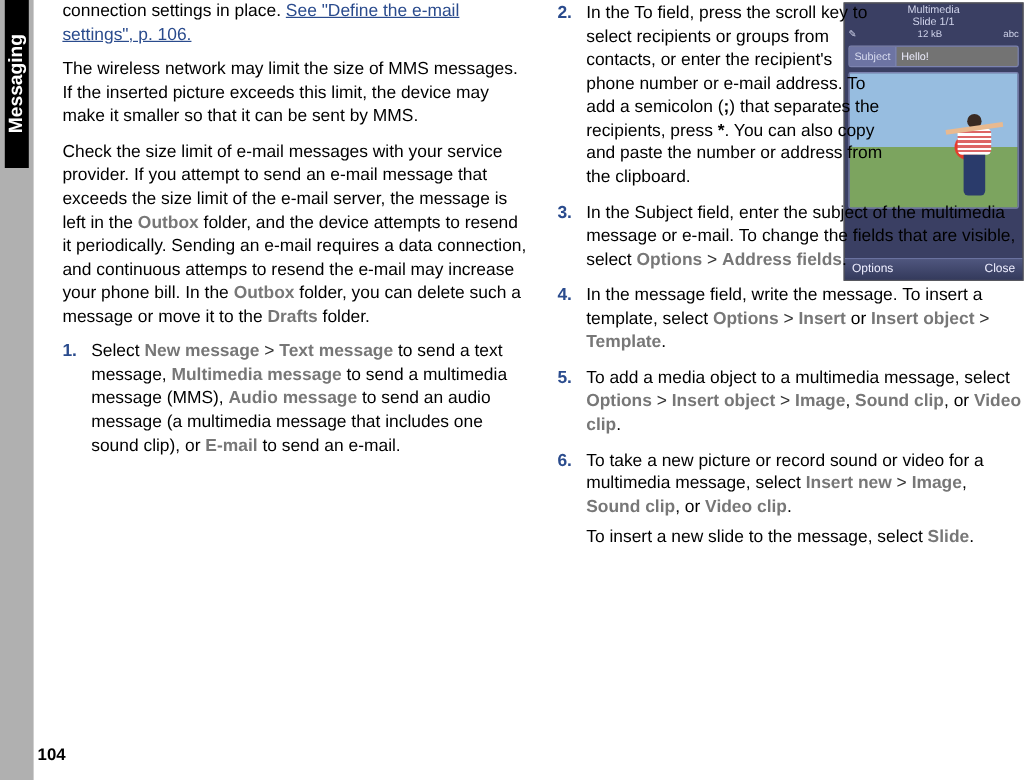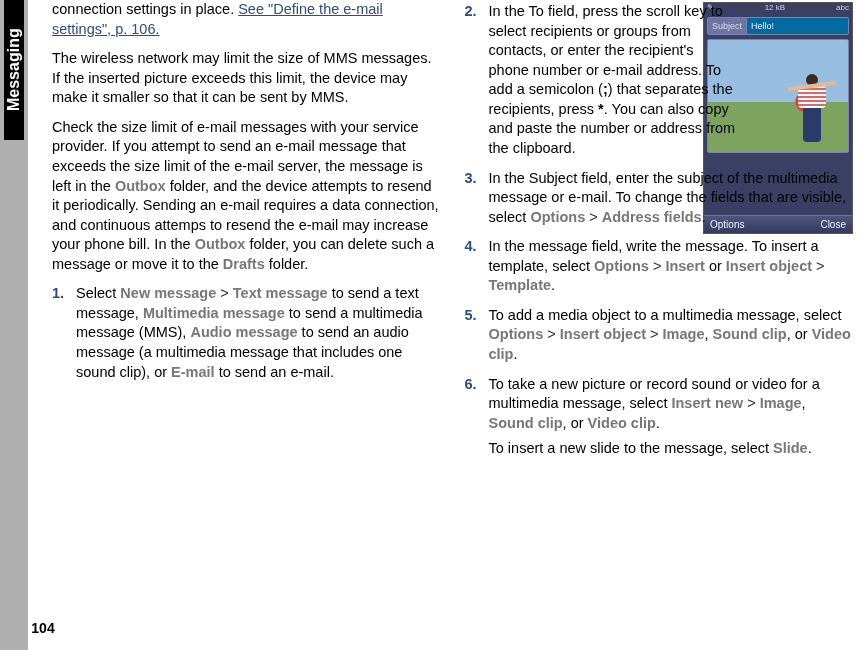--- a/index.html
+++ b/index.html
@@ -112,21 +112,21 @@
     font-size: 9px;
     padding: 1px 0 0 0;
     line-height: 1.1;
   }
   .ps-ind {
     display: flex; justify-content: space-between; padding: 0 3px; font-size: 8px;
   }
   .ps-subject {
     margin: 3px 3px 0 3px;
     height: 18px;
-    background: #0369a1;
+    background: #737373;
     border: 1px solid #7c83b0;
     border-radius: 2px;
     display: flex;
     align-items: center;
   }
   .ps-subject .lbl {
     background: #6d74a3;
     color: #d8dcf0;
     padding: 0 4px;
     font-size: 9px;
@@ -217,20 +217,24 @@
       <li>
         <span class="num">1.</span>
         <span>Select </span><span class="bold-ui">New message</span><span class="sep">  &gt;  </span><span class="bold-ui">Text message</span><span> to send a text message, </span><span class="bold-ui">Multimedia message</span><span> to send a multimedia message (MMS), </span><span class="bold-ui">Audio message</span><span> to send an audio message (a multimedia message that includes one sound clip), or </span><span class="bold-ui">E-mail</span><span> to send an e-mail.</span>
       </li>
     </ol>
   </div>
 
   <div class="col col-right">
 
     <div class="phone-shot">
+      <div class="ps-title">
+        <div>Multimedia</div>
+        <div>Slide 1/1</div>
+      </div>
       <div class="ps-ind">
         <span>✎</span>
         <span>12 kB</span>
         <span>abc</span>
       </div>
       <div class="ps-subject">
         <span class="lbl">Subject</span>
         <span class="val">Hello!</span>
       </div>
       <div class="ps-image">

